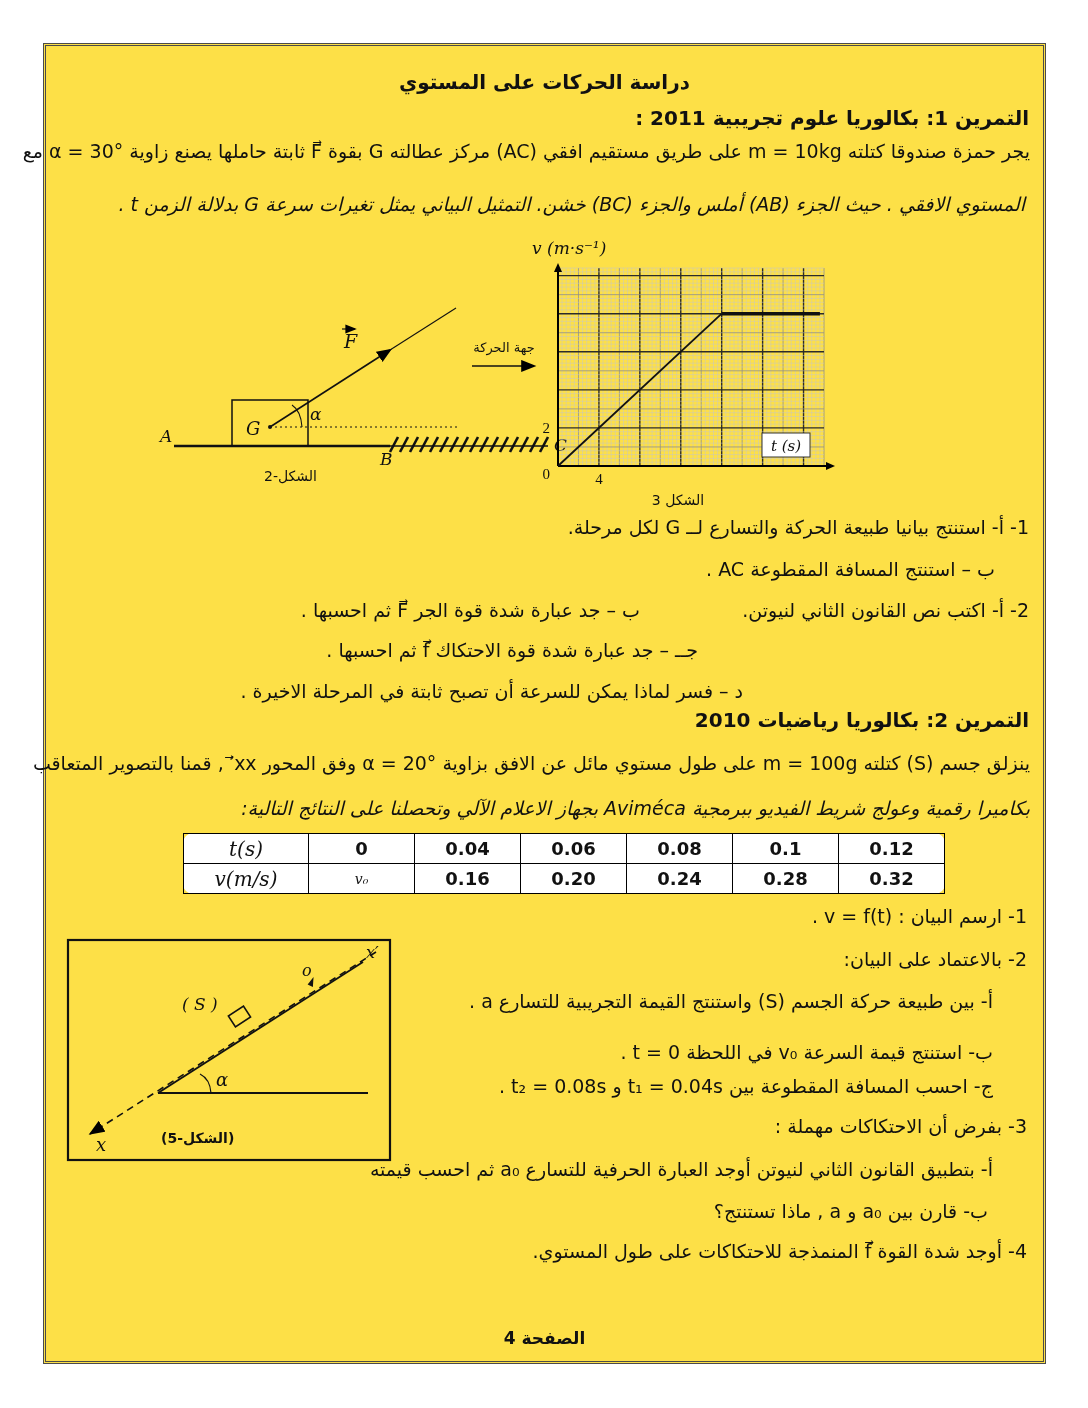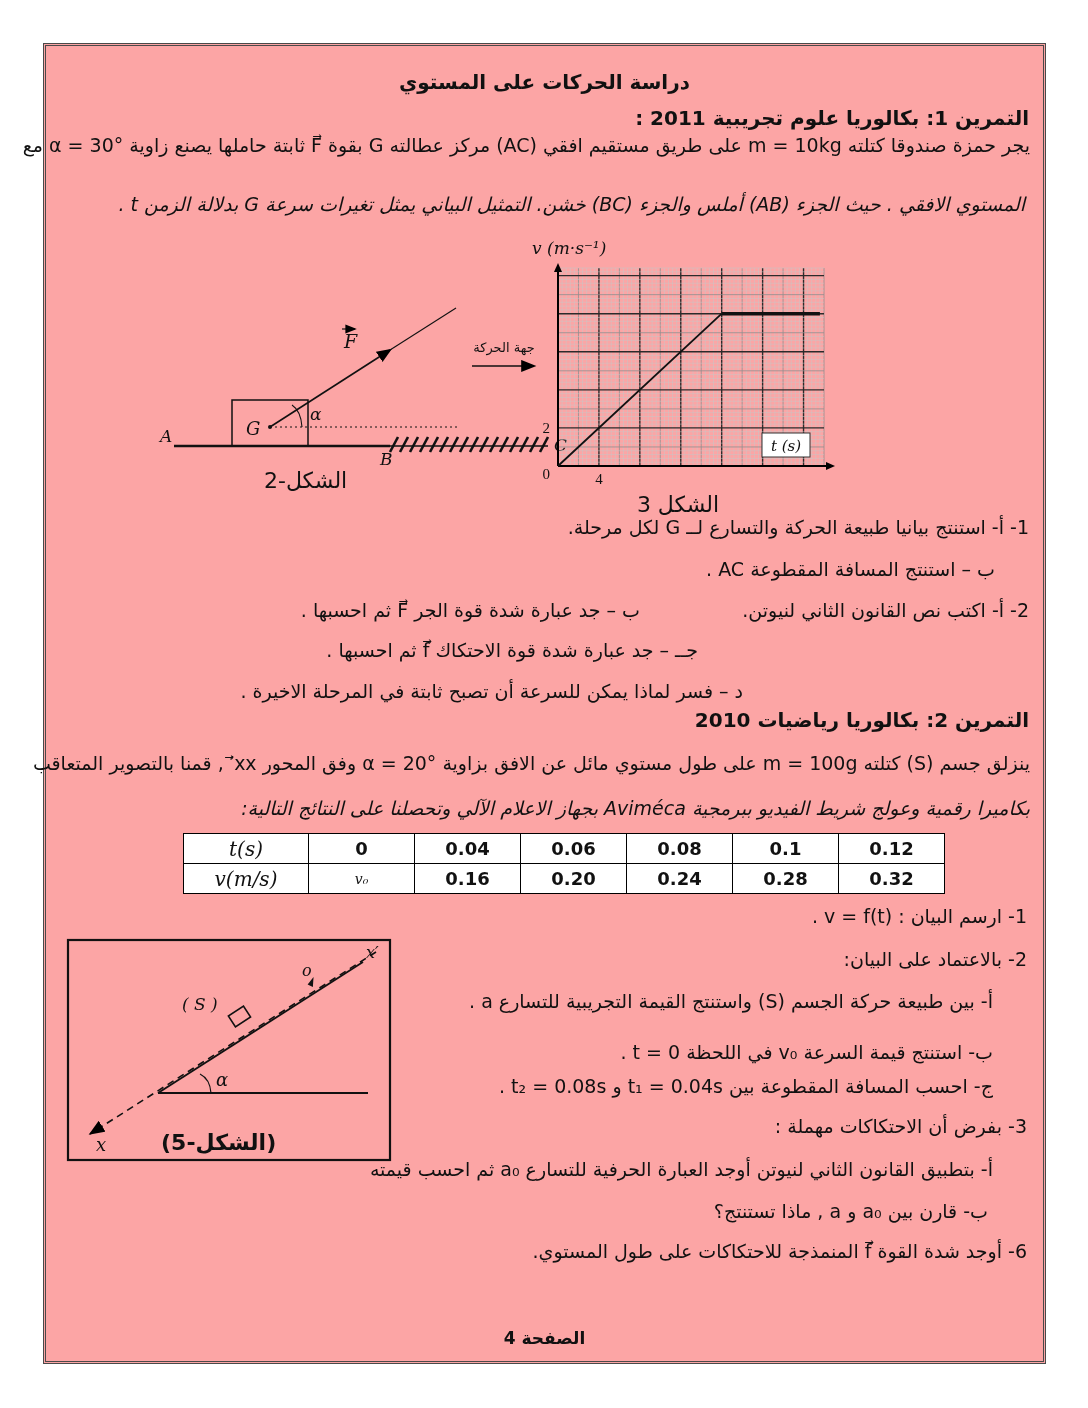--- a/index.html
+++ b/index.html
@@ -1,45 +1,45 @@
 <!DOCTYPE html>
 <html><head>
 <meta charset="utf-8">
 <style>
   html,body{margin:0;padding:0;background:#fff;}
   body{width:1088px;height:1408px;position:relative;font-family:"DejaVu Sans",sans-serif;color:#111;}
-  .frame{position:absolute;left:43px;top:43px;width:997px;height:1315px;border:3px double #4a4a4a;background:#fca5a5;}
+  .frame{position:absolute;left:43px;top:43px;width:997px;height:1315px;border:3px double #4a4a4a;background:#fde047;}
   .abs{position:absolute;white-space:nowrap;}
   .ar{direction:rtl;}
   .b{font-weight:bold;}
   .t19{font-size:19px;}
   .t20{font-size:20px;}
   .center{left:0;right:0;text-align:center;white-space:nowrap;}
   svg{display:block;}
   svg text{fill:#111;}
   .svgmath{font-family:"DejaVu Serif",serif;font-style:italic;}
   .svgar{font-family:"DejaVu Sans",sans-serif;}
   .gtick{font-family:"Liberation Serif",serif;font-size:15px;}
   .dtable{border-collapse:collapse;background:#fff;}
   .dtable td{border:1.7px solid #000;text-align:center;vertical-align:middle;height:27px;}
   .hcell{width:122px;font-family:"DejaVu Serif",serif;font-style:italic;font-size:20px;}
   .vcell{width:103px;font-size:18px;font-weight:bold;}
   .mcell{font-family:"DejaVu Serif",serif;font-style:italic;font-weight:normal;font-size:14px;}
-  .caption{font-size:22px;}
+  .caption{font-size:14px;}
 </style>
 </head>
 <body>
 
 <div class="frame">
 
   <div class="abs center b t20 ar" style="top:24px;">دراسة الحركات على المستوي</div>
 
   <div class="abs ar b t20" style="top:60px;right:14px;">التمرين 1: بكالوريا علوم تجريبية 2011 :</div>
 
-  <div class="abs ar t19" style="top:88px;right:13px;">يجر حمزة صندوقا كتلته m = 10kg على طريق مستقيم افقي (AC) مركز عطالته G بقوة F⃗ ثابتة حاملها يصنع زاوية α = 30° مع</div>
+  <div class="abs ar t19" style="top:94px;right:13px;">يجر حمزة صندوقا كتلته m = 10kg على طريق مستقيم افقي (AC) مركز عطالته G بقوة F⃗ ثابتة حاملها يصنع زاوية α = 30° مع</div>
   <div class="abs ar t19" style="top:147px;right:18px;font-style:italic;">المستوي الافقي . حيث الجزء (AB) أملس والجزء (BC) خشن.  التمثيل البياني يمثل تغيرات سرعة G بدلالة الزمن t .</div>
 
   <div class="abs" style="left:106px;top:250px;width:430px;height:200px;">
     <svg width="430" height="172" viewBox="0 0 430 172">
       <defs>
         <marker id="ah1" markerWidth="11" markerHeight="9" refX="8" refY="3.8" orient="auto">
           <path d="M0,0 L9.5,3.8 L0,7.6 Z" fill="#000"></path>
         </marker>
       </defs>
 
@@ -233,21 +233,21 @@
   <div class="abs ar t19" style="top:553px;right:14px;">2- أ- اكتب نص القانون الثاني لنيوتن.</div>
   <div class="abs ar t19" style="top:553px;right:403px;">ب – جد عبارة شدة قوة الجر F⃗ ثم احسبها .</div>
   <div class="abs ar t19" style="top:593px;right:345px;">جــ – جد عبارة شدة قوة الاحتكاك f⃗ ثم احسبها .</div>
   <div class="abs ar t19" style="top:634px;right:300px;">د – فسر لماذا يمكن للسرعة أن تصبح ثابتة في المرحلة الاخيرة .</div>
 
   <div class="abs ar b t20" style="top:662px;right:14px;">التمرين 2: بكالوريا رياضيات 2010</div>
 
   <div class="abs ar t19" style="top:706px;right:13px;">ينزلق جسم (S) كتلته m = 100g على طول مستوي مائل عن الافق بزاوية α = 20° وفق المحور xx′⃗ , قمنا بالتصوير المتعاقب</div>
   <div class="abs ar t19" style="top:751px;right:13px;font-style:italic;">بكاميرا رقمية وعولج شريط الفيديو ببرمجية Aviméca بجهاز الاعلام الآلي وتحصلنا على النتائج التالية:</div>
 
-  <table class="dtable abs" style="top:787px;left:137px;">
+  <table class="dtable abs" style="top:787px;left:137px;border-radius:10px;">
     <tbody>
         <tr>
       <td class="hcell">t(s)</td>
       <td class="vcell">0</td>
       <td class="vcell">0.04</td>
       <td class="vcell">0.06</td>
       <td class="vcell">0.08</td>
       <td class="vcell">0.1</td>
       <td class="vcell">0.12</td>
     </tr>
@@ -294,17 +294,17 @@
   </div>
 
   <div class="abs ar t19" style="top:859px;right:16px;">1- ارسم البيان : v = f(t) .</div>
   <div class="abs ar t19" style="top:902px;right:16px;">2- بالاعتماد على البيان:</div>
   <div class="abs ar t19" style="top:944px;right:50px;">أ- بين طبيعة حركة الجسم (S) واستنتج القيمة التجريبية للتسارع a .</div>
   <div class="abs ar t19" style="top:987px;right:50px;margin-top:8px;">ب- استنتج قيمة السرعة v₀ في اللحظة t = 0 .</div>
   <div class="abs ar t19" style="top:1029px;right:50px;margin-left:8px;">ج- احسب المسافة المقطوعة بين t₁ = 0.04s و t₂ = 0.08s .</div>
   <div class="abs ar t19" style="top:1069px;right:16px;">3- بفرض أن الاحتكاكات مهملة :</div>
   <div class="abs ar t19" style="top:1112px;right:50px;">أ- بتطبيق القانون الثاني لنيوتن أوجد العبارة الحرفية للتسارع a₀ ثم احسب قيمته</div>
   <div class="abs ar t19" style="top:1154px;right:55px;">ب- قارن بين a₀ و a , ماذا تستنتج؟</div>
-  <div class="abs ar t19" style="top:1194px;right:16px;">6- أوجد شدة القوة f⃗ المنمذجة للاحتكاكات على طول المستوي.</div>
+  <div class="abs ar t19" style="top:1194px;right:16px;">4- أوجد شدة القوة f⃗ المنمذجة للاحتكاكات على طول المستوي.</div>
 
   <div class="abs center ar b" style="top:1282px;font-size:17px;">الصفحة 4</div>
 
 </div>
 
 </body></html>

